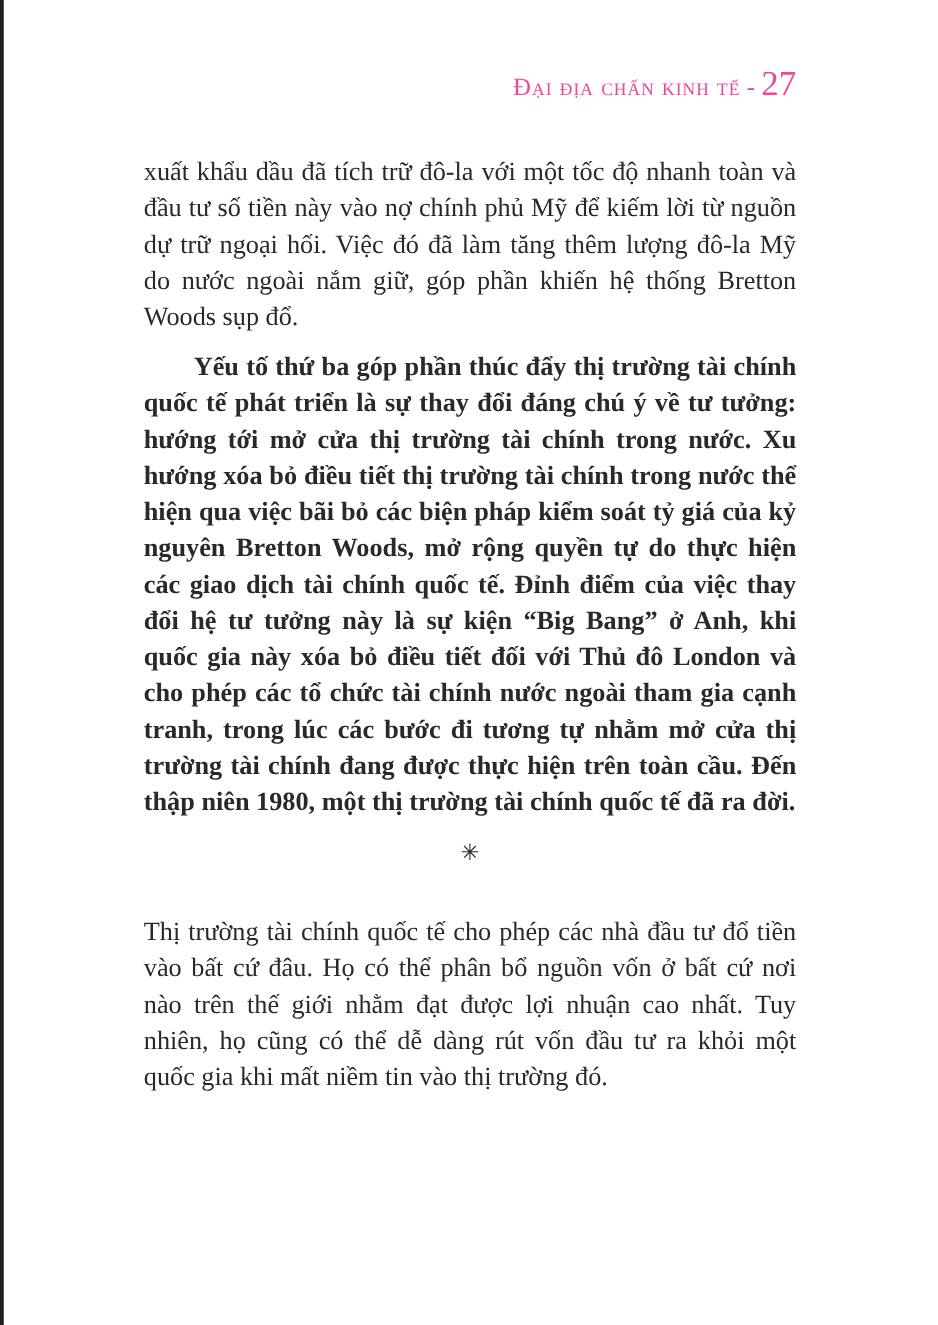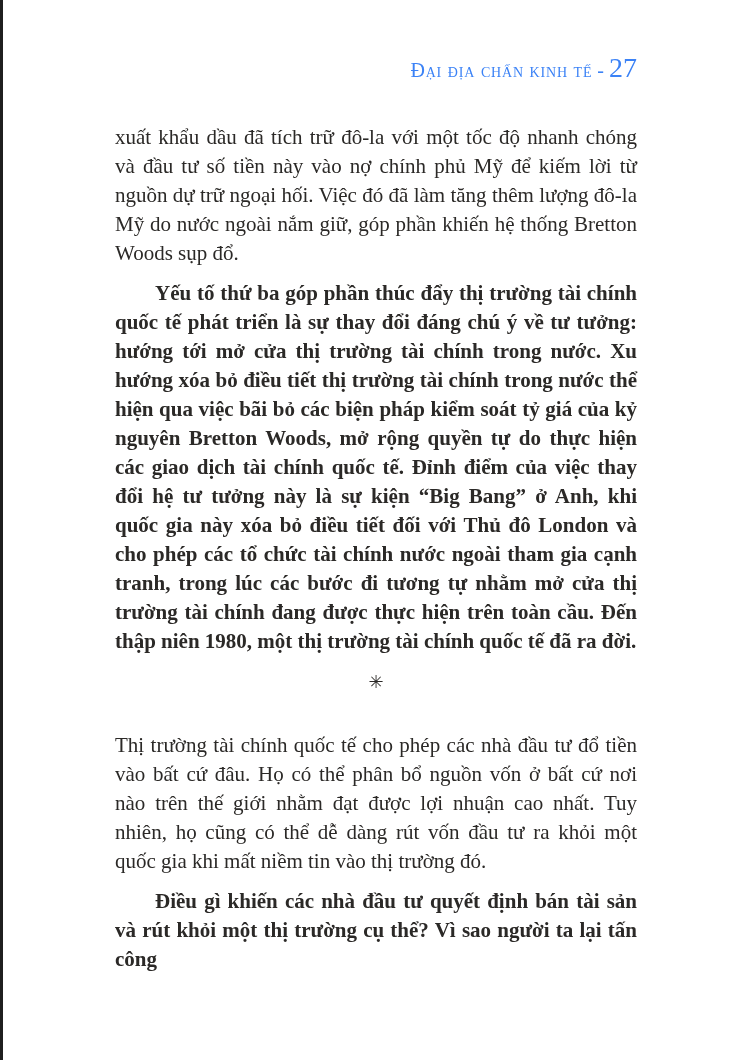--- a/index.html
+++ b/index.html
@@ -22,21 +22,21 @@
     width: 3px;
     height: 1060px;
     background: #1f1f1f;
   }
   .running-header {
     position: absolute;
     top: 52px;
     left: 115px;
     right: 113px;
     text-align: right;
-    color: #3b82f6;
+    color: #ec4899;
     white-space: nowrap;
   }
   .book-title {
     font-variant: small-caps;
     font-size: 20px;
     letter-spacing: 0.8px;
   }
   .header-sep {
     font-size: 20px;
   }
@@ -74,19 +74,18 @@
 <body>
 
 <div class="page">
   <div class="scan-edge"></div>
 
   <div class="running-header">
     <span class="book-title">Đại địa chấn kinh tế</span><span class="header-sep"> - </span><span class="page-number">27</span>
   </div>
 
   <div class="body-text">
-      <p class="para">xuất khẩu dầu đã tích trữ đô-la với một tốc độ nhanh chóng và đầu tư số tiền này vào nợ chính phủ Mỹ để kiếm lời từ nguồn dự trữ ngoại hối. Việc đó đã làm tăng thêm lượng đô-la Mỹ do nước ngoài nắm giữ, góp phần khiến hệ thống Bretton Woods sụp đổ.</p>
+      <p class="para">xuất khẩu dầu đã tích trữ đô-la với một tốc độ nhanh toàn và đầu tư số tiền này vào nợ chính phủ Mỹ để kiếm lời từ nguồn dự trữ ngoại hối. Việc đó đã làm tăng thêm lượng đô-la Mỹ do nước ngoài nắm giữ, góp phần khiến hệ thống Bretton Woods sụp đổ.</p>
       <p class="para indent">Yếu tố thứ ba góp phần thúc đẩy thị trường tài chính quốc tế phát triển là sự thay đổi đáng chú ý về tư tưởng: hướng tới mở cửa thị trường tài chính trong nước. Xu hướng xóa bỏ điều tiết thị trường tài chính trong nước thể hiện qua việc bãi bỏ các biện pháp kiểm soát tỷ giá của kỷ nguyên Bretton Woods, mở rộng quyền tự do thực hiện các giao dịch tài chính quốc tế. Đỉnh điểm của việc thay đổi hệ tư tưởng này là sự kiện “Big Bang” ở Anh, khi quốc gia này xóa bỏ điều tiết đối với Thủ đô London và cho phép các tổ chức tài chính nước ngoài tham gia cạnh tranh, trong lúc các bước đi tương tự nhằm mở cửa thị trường tài chính đang được thực hiện trên toàn cầu. Đến thập niên 1980, một thị trường tài chính quốc tế đã ra đời.</p>
       <div class="divider">✳</div>
       <p class="para">Thị trường tài chính quốc tế cho phép các nhà đầu tư đổ tiền vào bất cứ đâu. Họ có thể phân bổ nguồn vốn ở bất cứ nơi nào trên thế giới nhằm đạt được lợi nhuận cao nhất. Tuy nhiên, họ cũng có thể dễ dàng rút vốn đầu tư ra khỏi một quốc gia khi mất niềm tin vào thị trường đó.</p>
-      <p class="para indent">Điều gì khiến các nhà đầu tư quyết định bán tài sản và rút khỏi một thị trường cụ thể? Vì sao người ta lại tấn công</p>
     </div>
 </div>
 
 </body></html>

